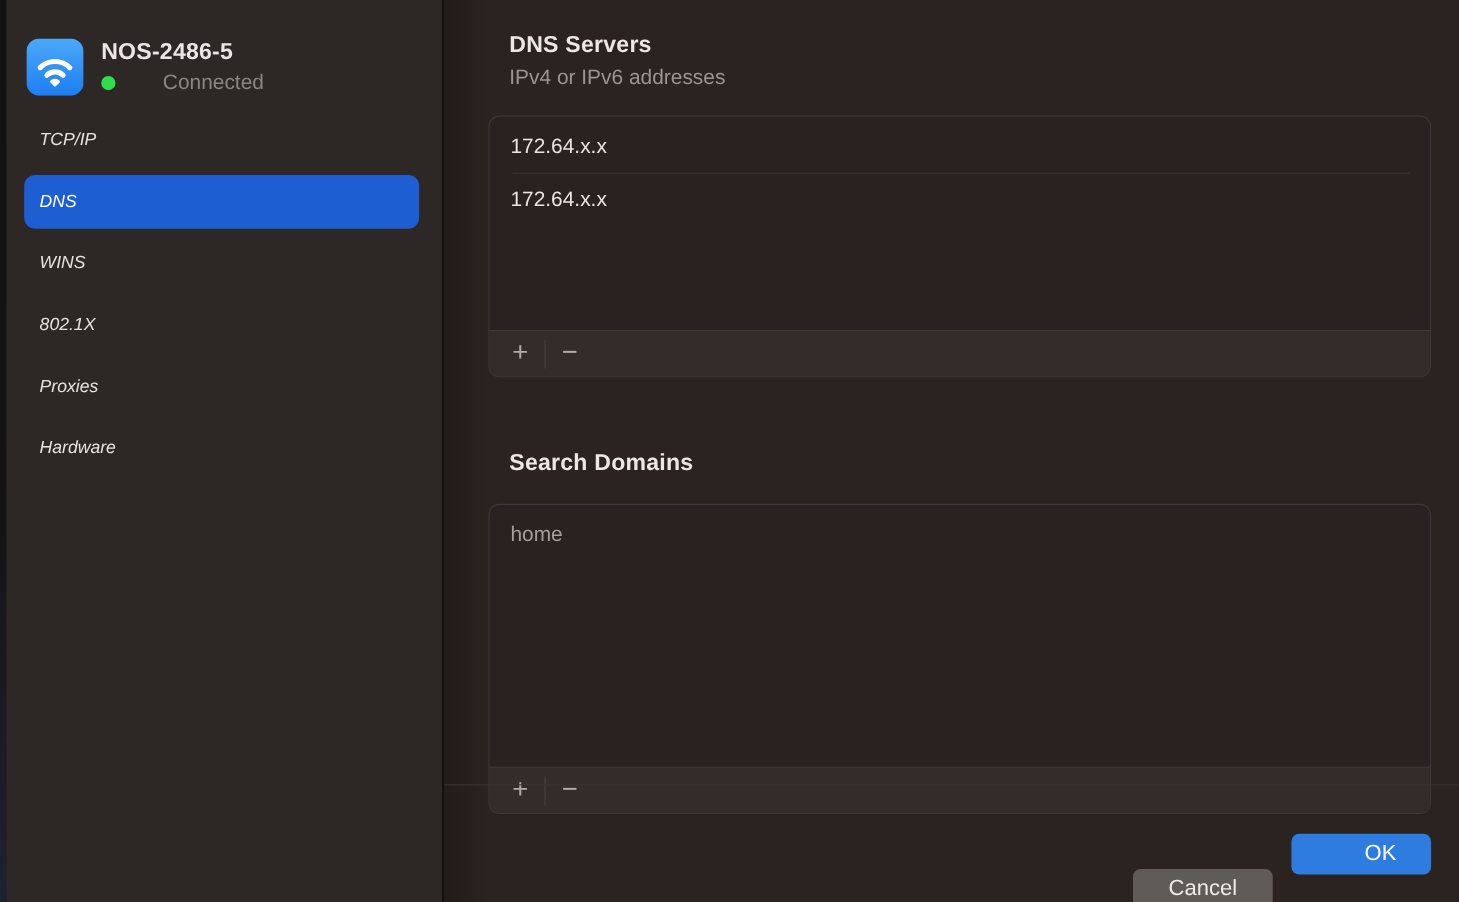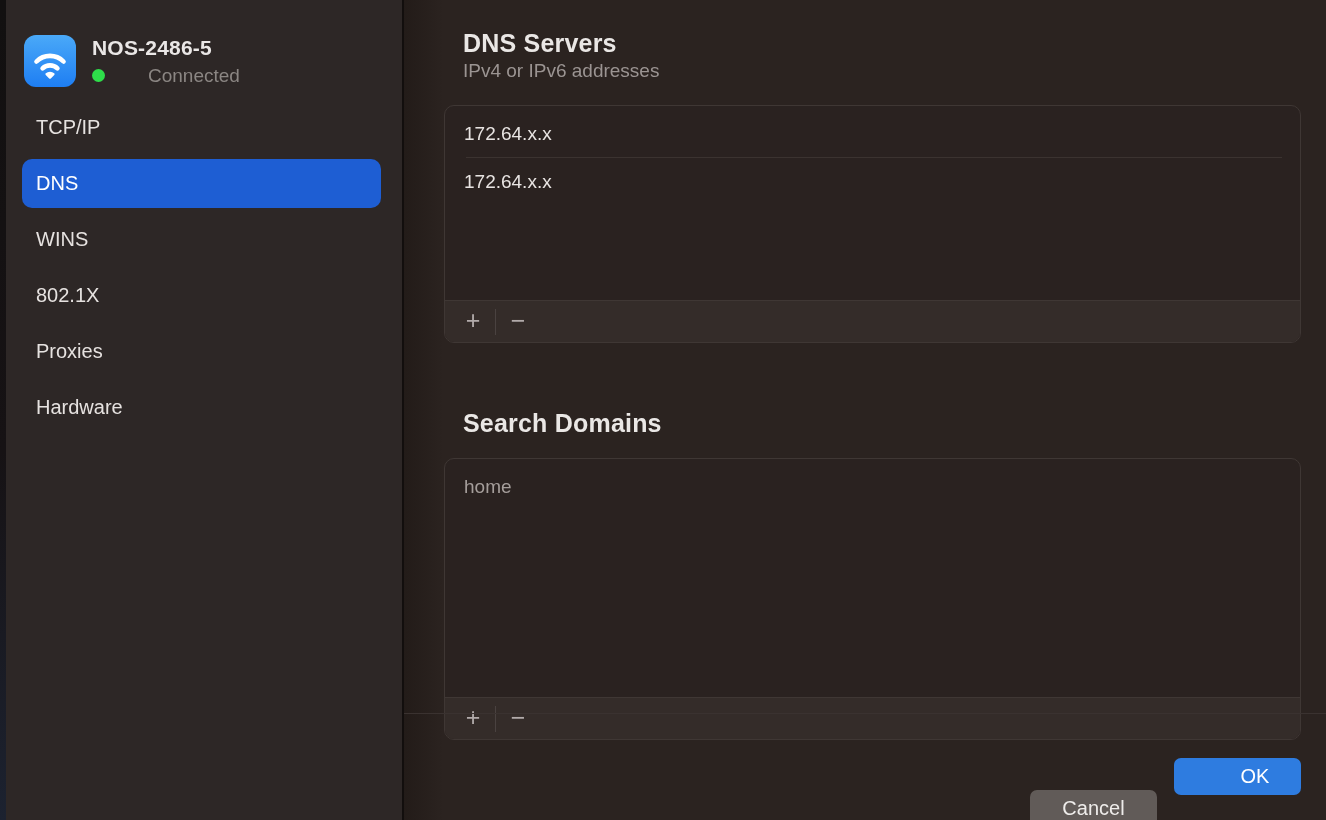--- a/index.html
+++ b/index.html
@@ -34,35 +34,36 @@
   .net-title { font-size: 21px; font-weight: 600; color: #eae7e6; letter-spacing: 0.2px; }
   .net-status { display: flex; align-items: center; gap: 7px; margin-top: 5px; }
   .status-dot { width: 13px; height: 13px; border-radius: 50%; background: #2ede4a; }
   .status-text { font-size: 19px; color: #8b8683; margin-left: 36px; }
 
   .sidebar-list { padding: 4px 0 0 0; display: flex; flex-direction: column; gap: 7px; }
   .sidebar-item {
     height: 49px; margin: 0 21px 0 16px;
     display: flex; align-items: center;
     padding-left: 14px;
-    font-size: 20px; color: #e6e2e0;
+    font-size: 16px; color: #e6e2e0;
     border-radius: 10px;
     cursor: default;
+    font-style: italic;
   }
   .sidebar-item.selected { background: #1e5ed3; color: #ffffff; }
 
   
   .main { position: absolute; left: 404px; top: 0; width: 922px; height: 820px; background: #2b2320; }
   .main::before { 
     content: ""; position: absolute; left: 0; top: 0; bottom: 0; width: 40px;
     background: linear-gradient(90deg, rgba(10,5,2,0.25), rgba(10,5,2,0));
     pointer-events: none;
   }
 
-  .section-title { position: absolute; left: 59px; font-size: 25px; font-weight: 700; color: #eae7e5; letter-spacing: 0.2px; }
+  .section-title { position: absolute; left: 59px; font-size: 21px; font-weight: 700; color: #eae7e5; letter-spacing: 0.2px; }
   .section-sub { position: absolute; left: 59px; font-size: 19px; color: #9b9492; }
 
   .list-box {
     position: absolute; left: 40px; width: 857px;
     background: #2a2220;
     border: 1px solid #3f3734; border-radius: 10px;
     display: flex; flex-direction: column; overflow: hidden;
   }
   .list-rows { flex: 1 1 auto; padding-top: 4px; }
   .list-row {

